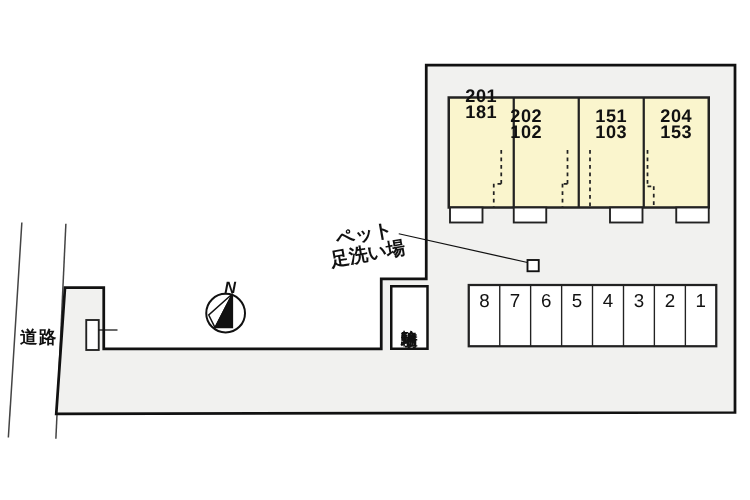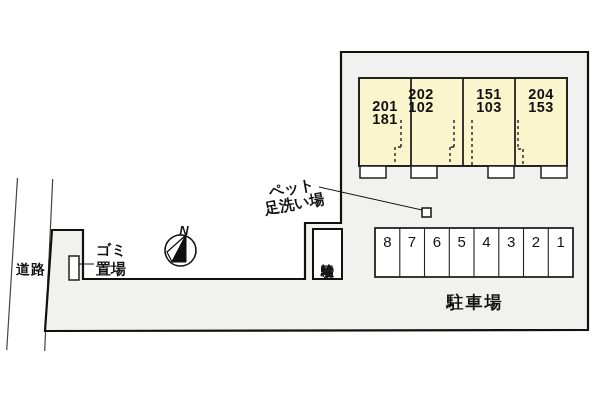--- a/index.html
+++ b/index.html
@@ -71,39 +71,34 @@
       <line x1="449.3" y1="228" x2="449.3" y2="277" stroke="#222" stroke-width="1.1"></line>
       <line x1="474" y1="228" x2="474" y2="277" stroke="#222" stroke-width="1.1"></line>
       <line x1="498.8" y1="228" x2="498.8" y2="277" stroke="#222" stroke-width="1.1"></line>
       <line x1="523.5" y1="228" x2="523.5" y2="277" stroke="#222" stroke-width="1.1"></line>
       <line x1="548.3" y1="228" x2="548.3" y2="277" stroke="#222" stroke-width="1.1"></line>
     </g>
   </svg>
 
   <div class="lbl lbl-road" style="left:31px;top:270px;">道路</div>
 
-  <div class="lbl lbl-garbage" style="left:96px;top:240px;">
-    <div>ゴミ</div>
-    <div>置場</div>
-  </div>
 
   <div class="lbl lbl-pet" style="left:293px;top:196px;">
     <div>ペット</div>
     <div>足洗い場</div>
   </div>
 
   <div class="bike-box">
     <span>駐輪場</span>
   </div>
 
-  <div class="lbl lbl-parking" style="left:475px;top:302px;">駐車場</div>
 
   <div class="lbl lbl-north" style="left:184px;top:230px;">N</div>
 
-  <div class="lbl unit-label" style="left:385px;top:112px;">
+  <div class="lbl unit-label" style="left:385px;top:84px;">
     <div>201</div>
     <div>181</div>
   </div>
   <div class="lbl unit-label" style="left:421px;top:100px;">
     <div>202</div>
     <div>102</div>
   </div>
   <div class="lbl unit-label" style="left:489px;top:100px;">
     <div>151</div>
     <div>103</div>

